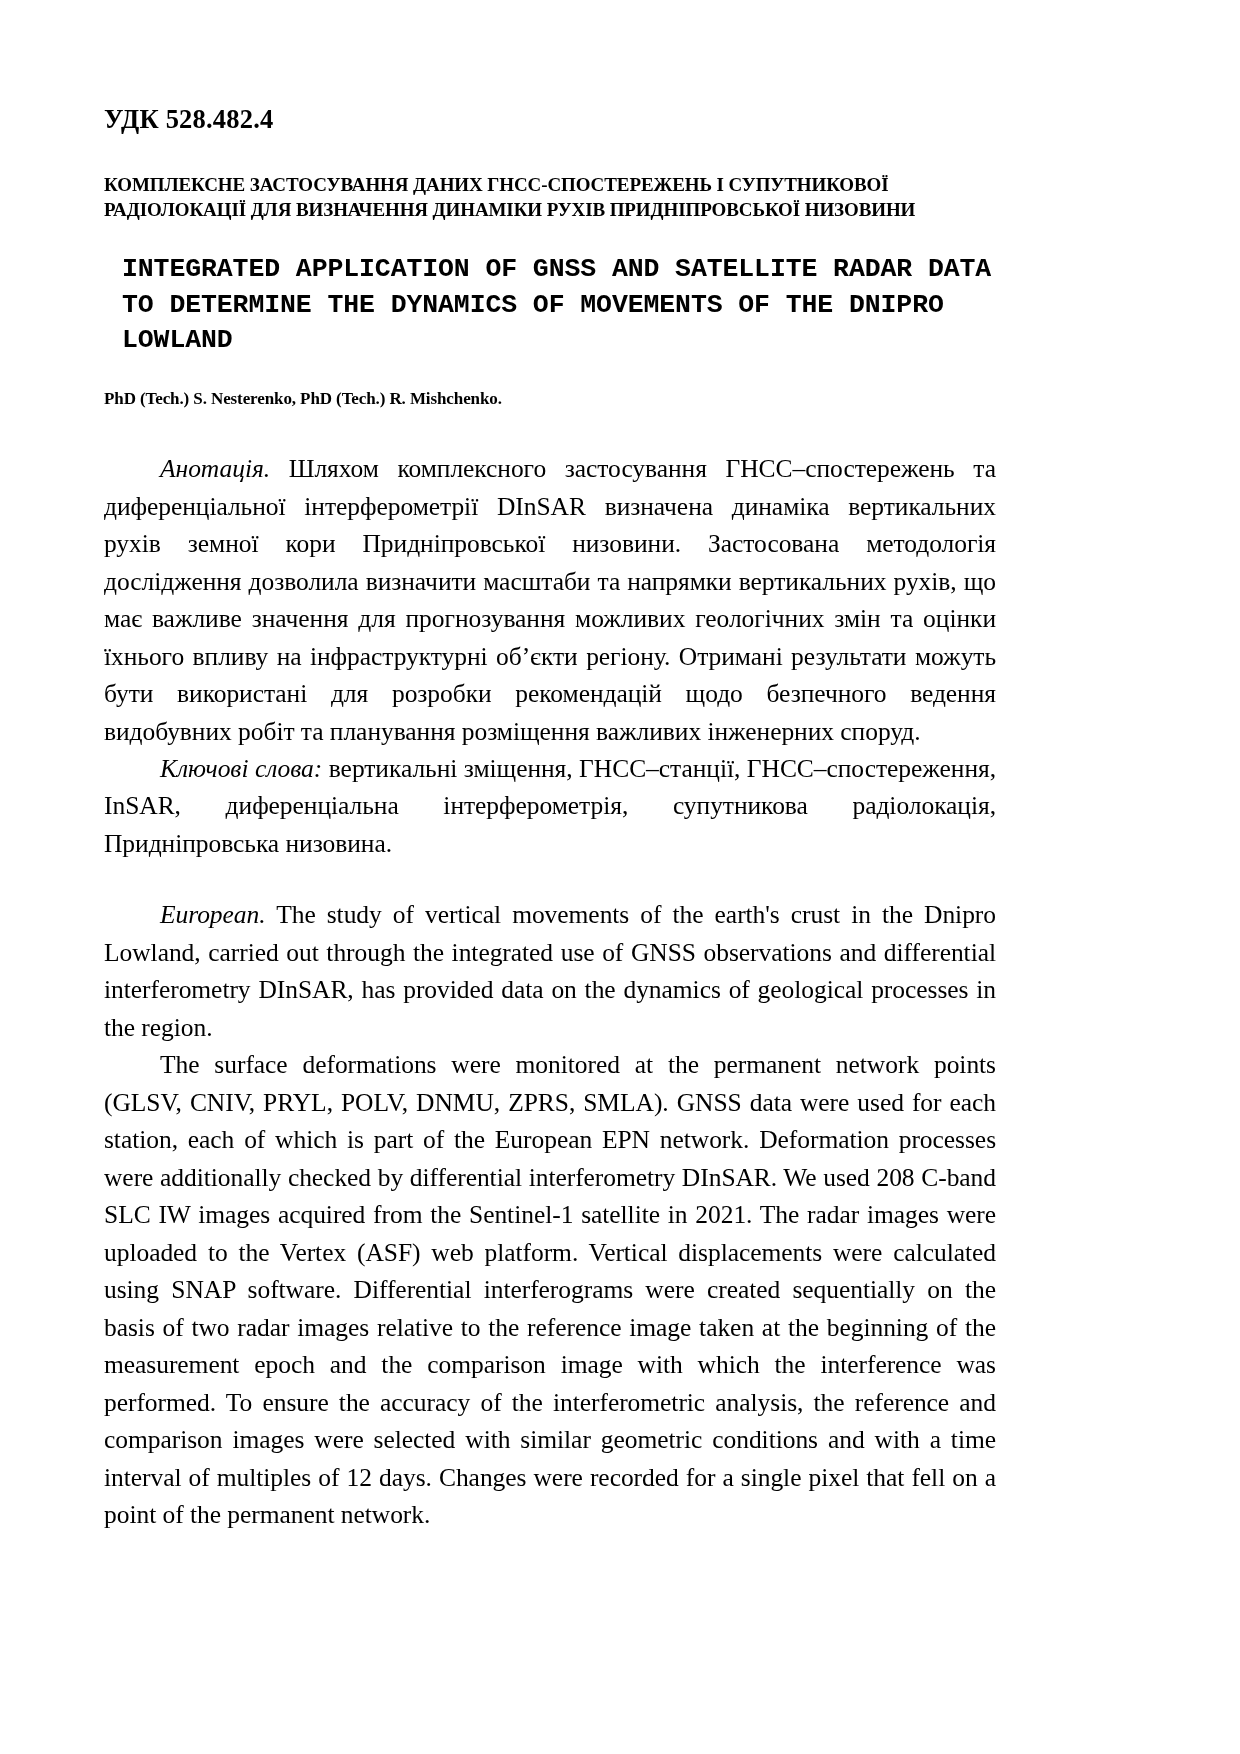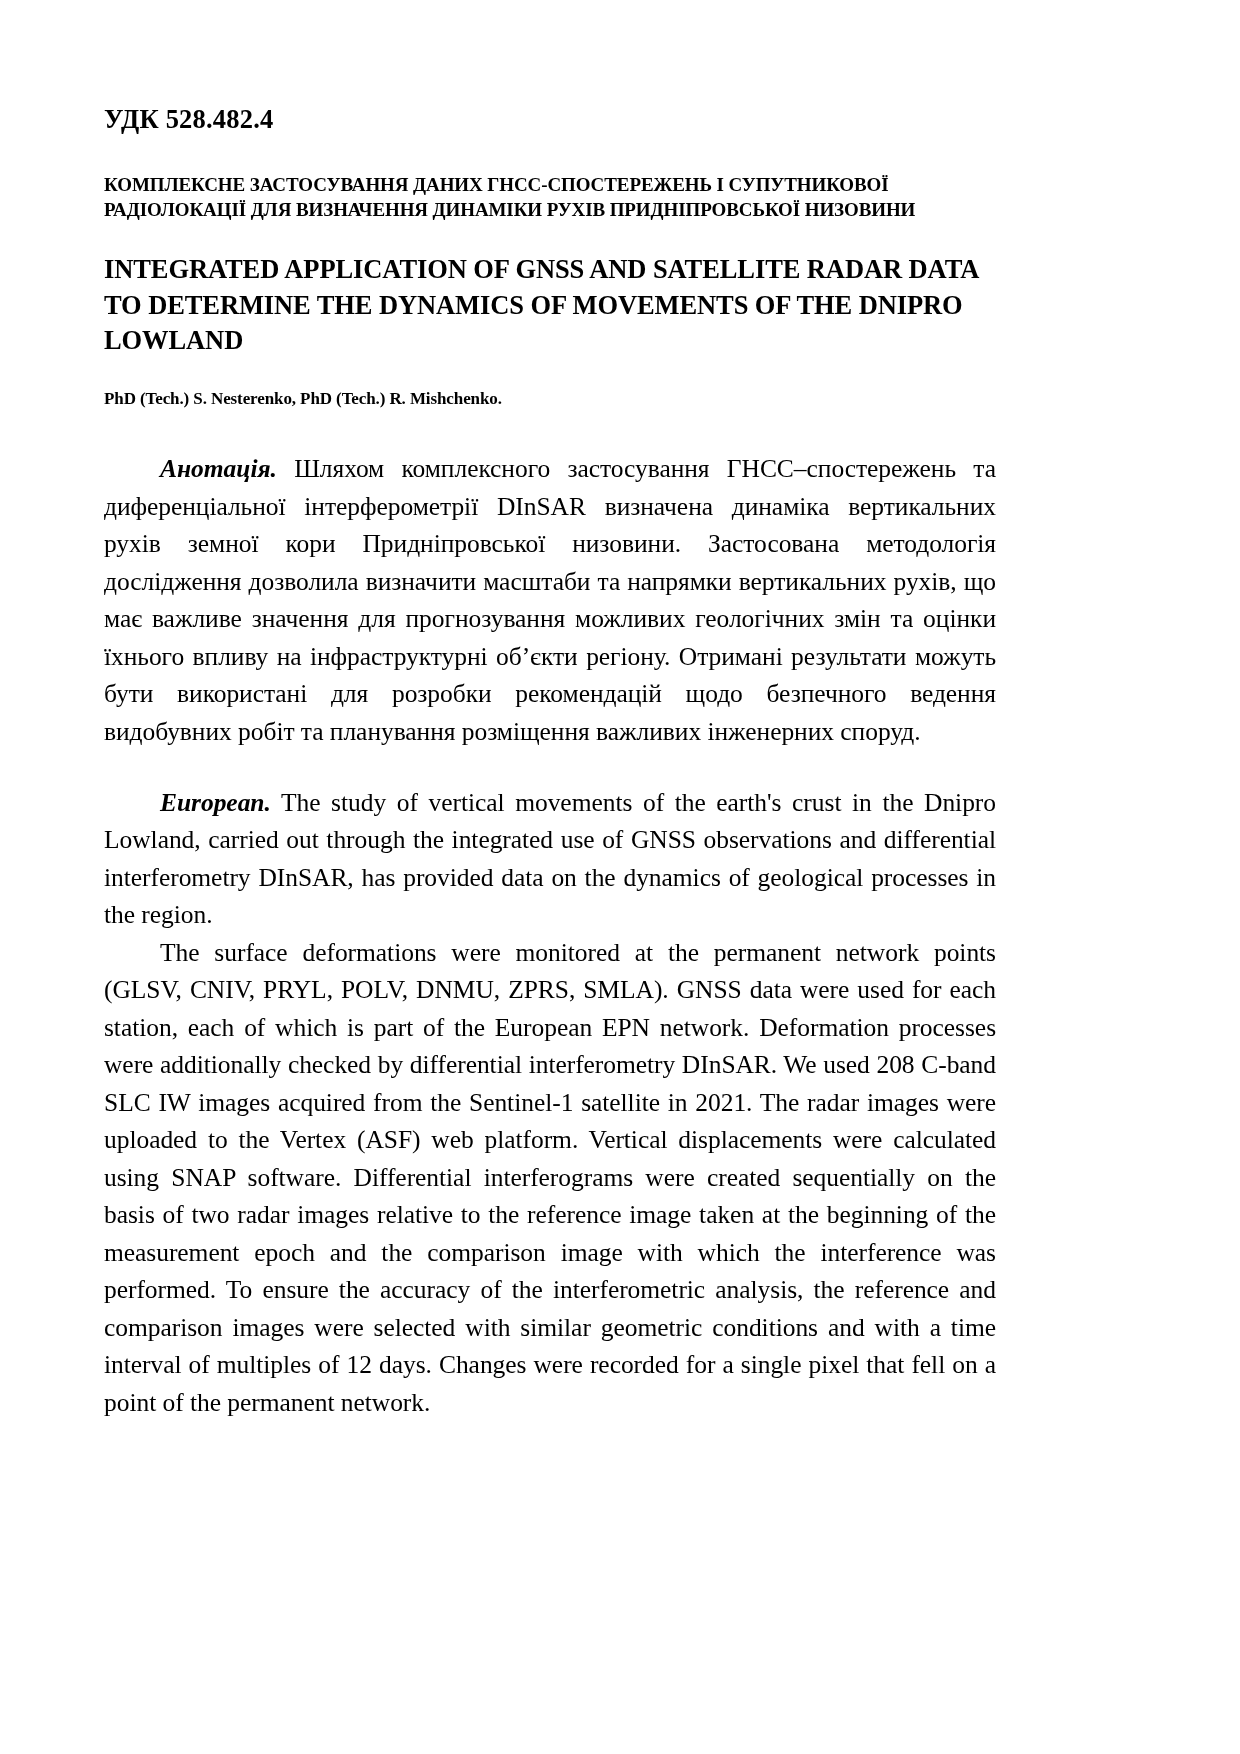--- a/index.html
+++ b/index.html
@@ -40,22 +40,23 @@
     font-size: 26.5px;
     font-weight: bold;
     line-height: 1.3;
     margin: 0 0 36px 0;
     letter-spacing: -0.1px;
   }
   .title-en {
     font-size: 26.5px;
     font-weight: bold;
     line-height: 1.33;
-    margin: 0 0 30px 0;
+    margin: 0 0 30px 18px;
     letter-spacing: -0.1px;
+    font-family: Liberation Mono, monospace;
   }
   .authors-en {
     font-size: 17px;
     font-weight: bold;
     line-height: 1.3;
     margin: 0 0 40px 0;
     letter-spacing: -0.1px;
   }
   .para {
     font-size: 25.5px;
@@ -64,21 +65,21 @@
     text-justify: inter-word;
     margin: 0;
     text-indent: 56px;
     letter-spacing: -0.05px;
   }
   .para.nogap {
     margin-top: 0;
   }
   .lead {
     font-style: italic;
-    font-weight: bold;
+    font-weight: normal;
   }
   .block-gap {
     height: 34px;
   }
 </style>
 </head>
 <body>
 
 <div class="page">
 
@@ -86,20 +87,21 @@
 
   <h1 class="title-uk">КОМПЛЕКСНЕ ЗАСТОСУВАННЯ ДАНИХ ГНСС-СПОСТЕРЕЖЕНЬ І СУПУТНИКОВОЇ РАДІОЛОКАЦІЇ ДЛЯ ВИЗНАЧЕННЯ ДИНАМІКИ РУХІВ ПРИДНІПРОВСЬКОЇ НИЗОВИНИ</h1>
 
 
   <h2 class="title-en">INTEGRATED APPLICATION OF GNSS AND SATELLITE RADAR DATA TO DETERMINE THE DYNAMICS OF MOVEMENTS OF THE DNIPRO LOWLAND</h2>
 
   <div class="authors-en">PhD (Tech.) S. Nesterenko, PhD (Tech.) R. Mishchenko.</div>
 
   <p class="para"><span class="lead">Анотація.</span><span> Шляхом комплексного застосування ГНСС–спостережень та диференціальної інтерферометрії DInSAR визначена динаміка вертикальних рухів земної кори Придніпровської низовини. Застосована методологія дослідження дозволила визначити масштаби та напрямки вертикальних рухів, що має важливе значення для прогнозування можливих геологічних змін та оцінки їхнього впливу на інфраструктурні об’єкти регіону. Отримані результати можуть бути використані для розробки рекомендацій щодо безпечного ведення видобувних робіт та планування розміщення важливих інженерних споруд.</span></p>
 
+  <p class="para nogap"><span class="lead">Ключові слова:</span><span> вертикальні зміщення, ГНСС–станції, ГНСС–спостереження, InSAR, диференціальна інтерферометрія, супутникова радіолокація, Придніпровська низовина.</span></p>
 
   <div class="block-gap"></div>
 
   <p class="para"><span class="lead">European.</span><span> The study of vertical movements of the earth's crust in the Dnipro Lowland, carried out through the integrated use of GNSS observations and differential interferometry DInSAR, has provided data on the dynamics of geological processes in the region.</span></p>
 
   <p class="para nogap">The surface deformations were monitored at the permanent network points (GLSV, CNIV, PRYL, POLV, DNMU, ZPRS, SMLA). GNSS data were used for each station, each of which is part of the European EPN network. Deformation processes were additionally checked by differential interferometry DInSAR. We used 208 C-band SLC IW images acquired from the Sentinel-1 satellite in 2021. The radar images were uploaded to the Vertex (ASF) web platform. Vertical displacements were calculated using SNAP software. Differential interferograms were created sequentially on the basis of two radar images relative to the reference image taken at the beginning of the measurement epoch and the comparison image with which the interference was performed. To ensure the accuracy of the interferometric analysis, the reference and comparison images were selected with similar geometric conditions and with a time interval of multiples of 12 days. Changes were recorded for a single pixel that fell on a point of the permanent network.</p>
 
 </div>
 
 </body></html>

